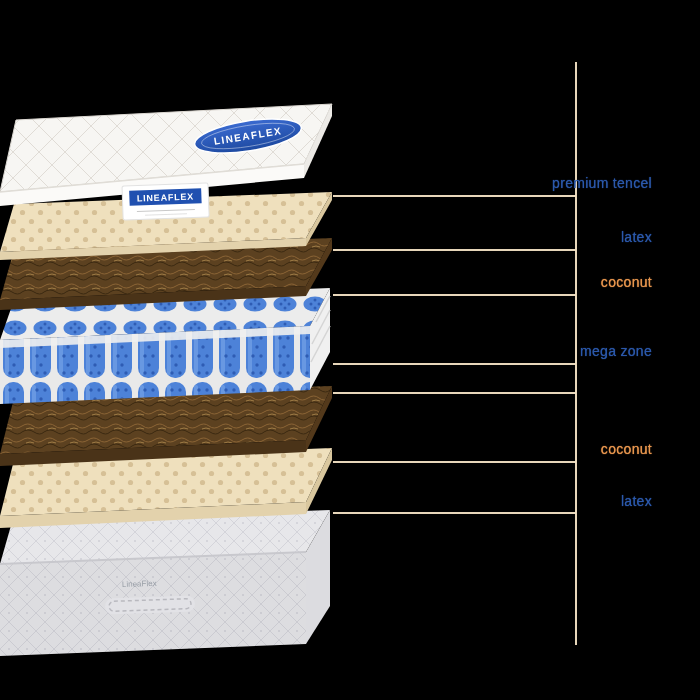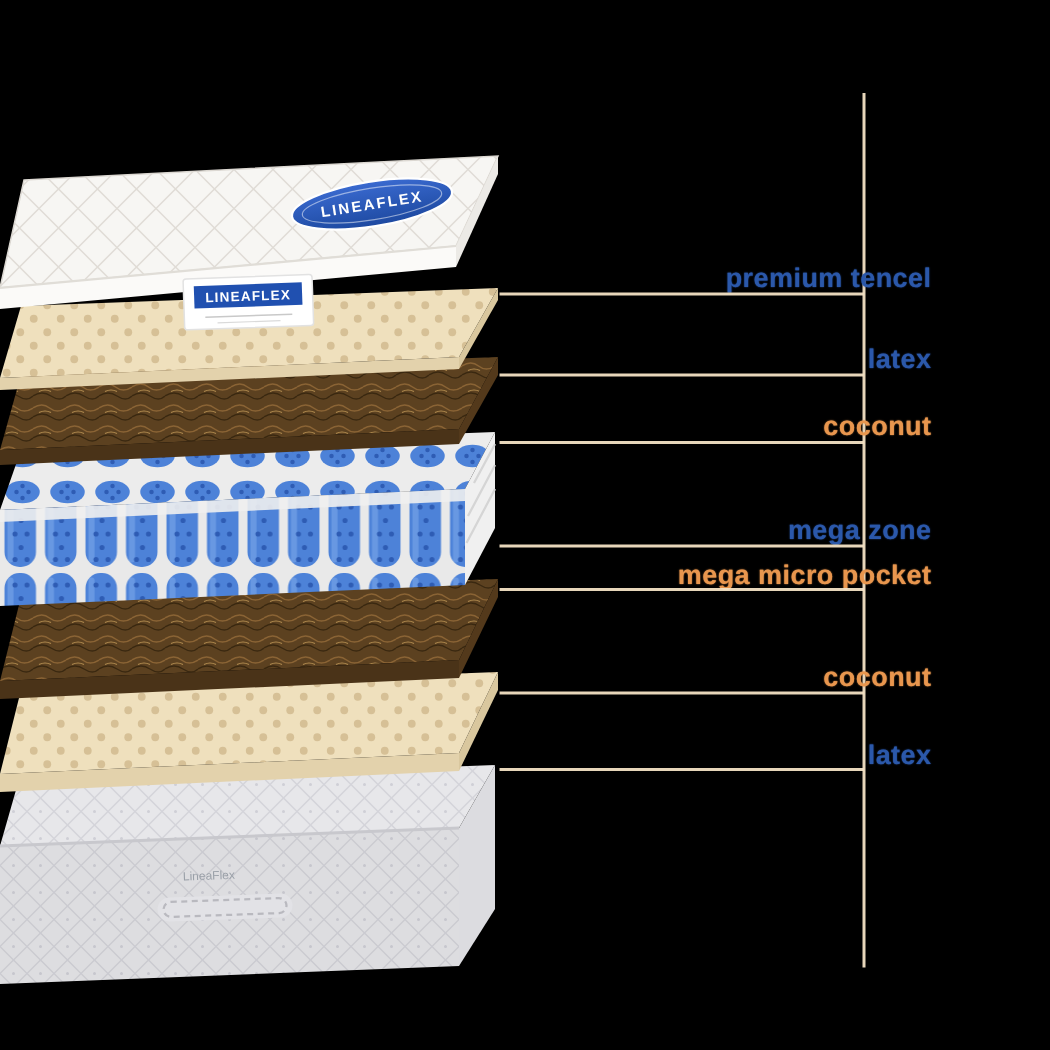--- a/index.html
+++ b/index.html
@@ -1,21 +1,21 @@
 <!DOCTYPE html>
 <html><head>
 <meta charset="utf-8">
 <style>
   html,body{margin:0;padding:0;background:#000;}
   .stage{position:relative;width:700px;height:700px;background:#000;overflow:hidden;
          font-family:"Liberation Sans",sans-serif;}
   .mattress-wrap{position:absolute;left:0;top:100px;width:345px;height:560px;}
   .vline{position:absolute;left:575px;top:62px;width:2px;height:583px;background:#f3e2c4;opacity:.95;}
   .hline{position:absolute;left:333px;width:243px;height:2px;background:#f3e2c4;opacity:.95;}
-  .ann-label{position:absolute;right:79px;font-size:18px;font-weight:700;letter-spacing:.3px;
+  .ann-label{position:absolute;right:48px;font-size:14px;font-weight:400;letter-spacing:.3px;
              text-shadow:0 0 1px currentColor;white-space:nowrap;}
 </style>
 </head>
 <body>
 
 <div class="stage">
 
   <div class="mattress-wrap">
     <svg width="345" height="560" viewBox="0 0 345 560" xmlns="http://www.w3.org/2000/svg">
       <defs>
@@ -146,21 +146,20 @@
 
   <div class="ann-label" style="top: 229px; color: rgb(43, 88, 170);">latex</div>
   <div class="hline" style="top: 249px; background: rgb(243, 226, 196);"></div>
 
   <div class="ann-label" style="top: 274px; color: rgb(232, 150, 78);">coconut</div>
   <div class="hline" style="top: 294px; background: rgb(243, 226, 196);"></div>
 
   <div class="ann-label" style="top: 343px; color: rgb(43, 88, 170);">mega zone</div>
   <div class="hline" style="top: 363px; background: rgb(243, 226, 196);"></div>
 
-  <div class="ann-label" style="top: 373px; color: rgb(232, 150, 78);">mega micro pocket</div>
   <div class="hline" style="top: 392px; background: rgb(243, 226, 196);"></div>
 
   <div class="ann-label" style="top: 441px; color: rgb(232, 150, 78);">coconut</div>
   <div class="hline" style="top: 461px; background: rgb(243, 226, 196);"></div>
 
   <div class="ann-label" style="top: 493px; color: rgb(43, 88, 170);">latex</div>
   <div class="hline" style="top: 512px; background: rgb(243, 226, 196);"></div>
 
 </div>
 

